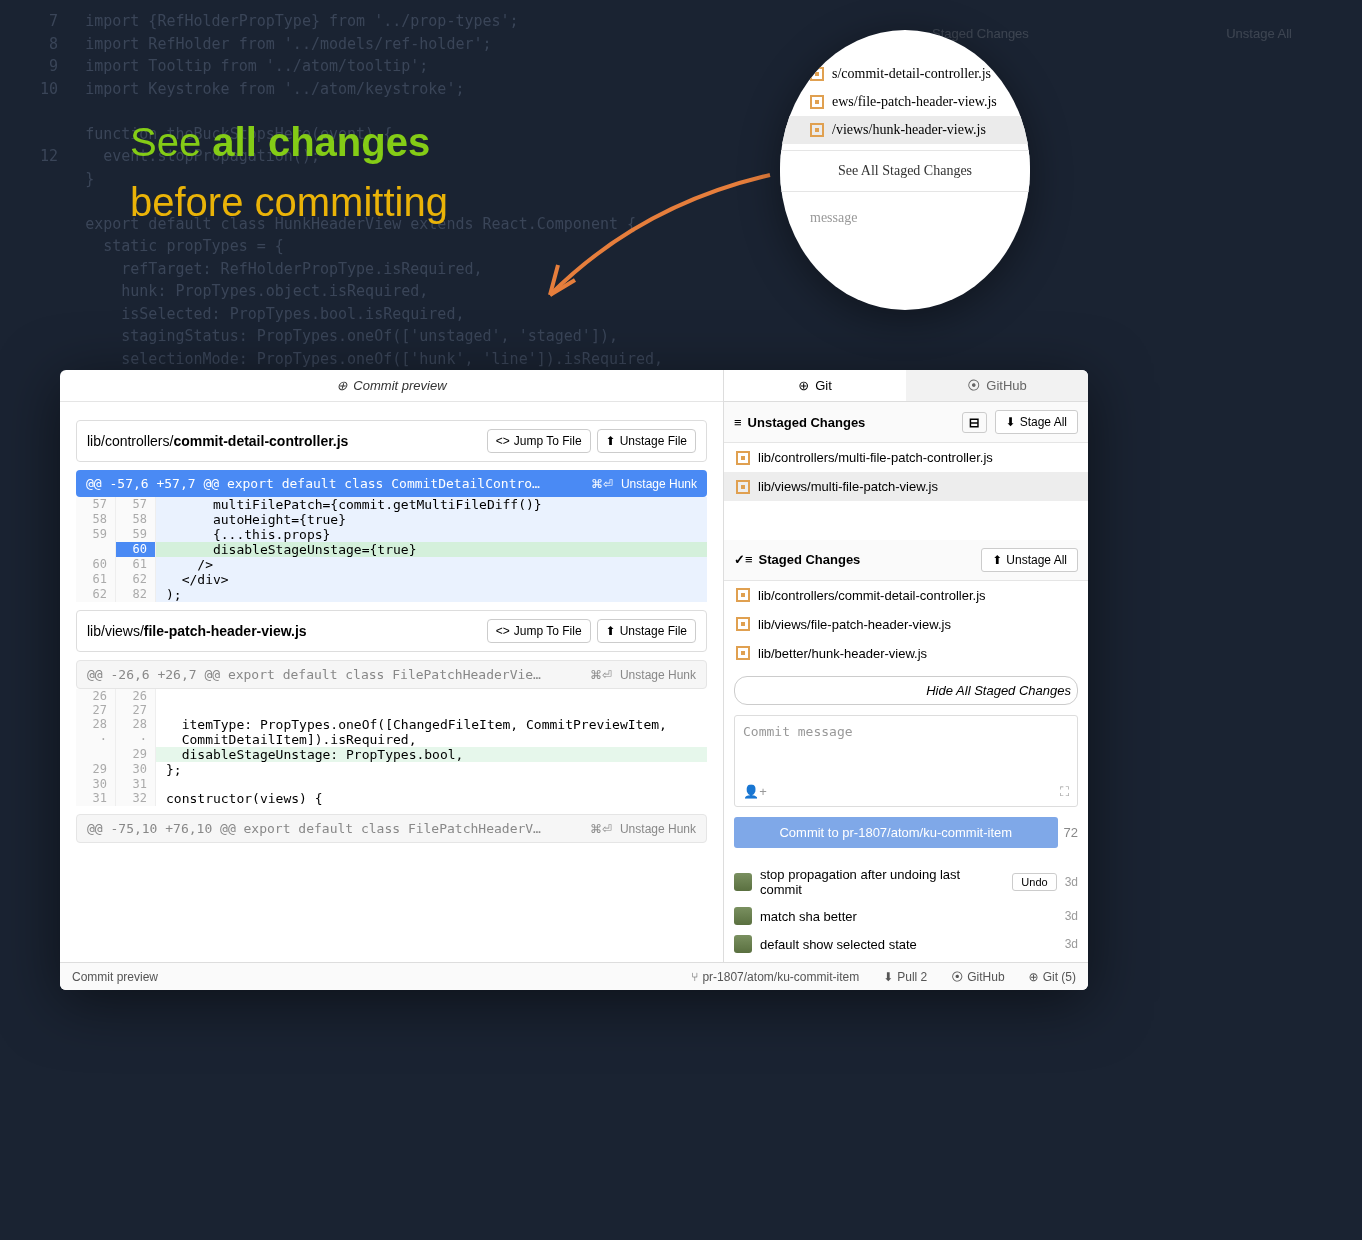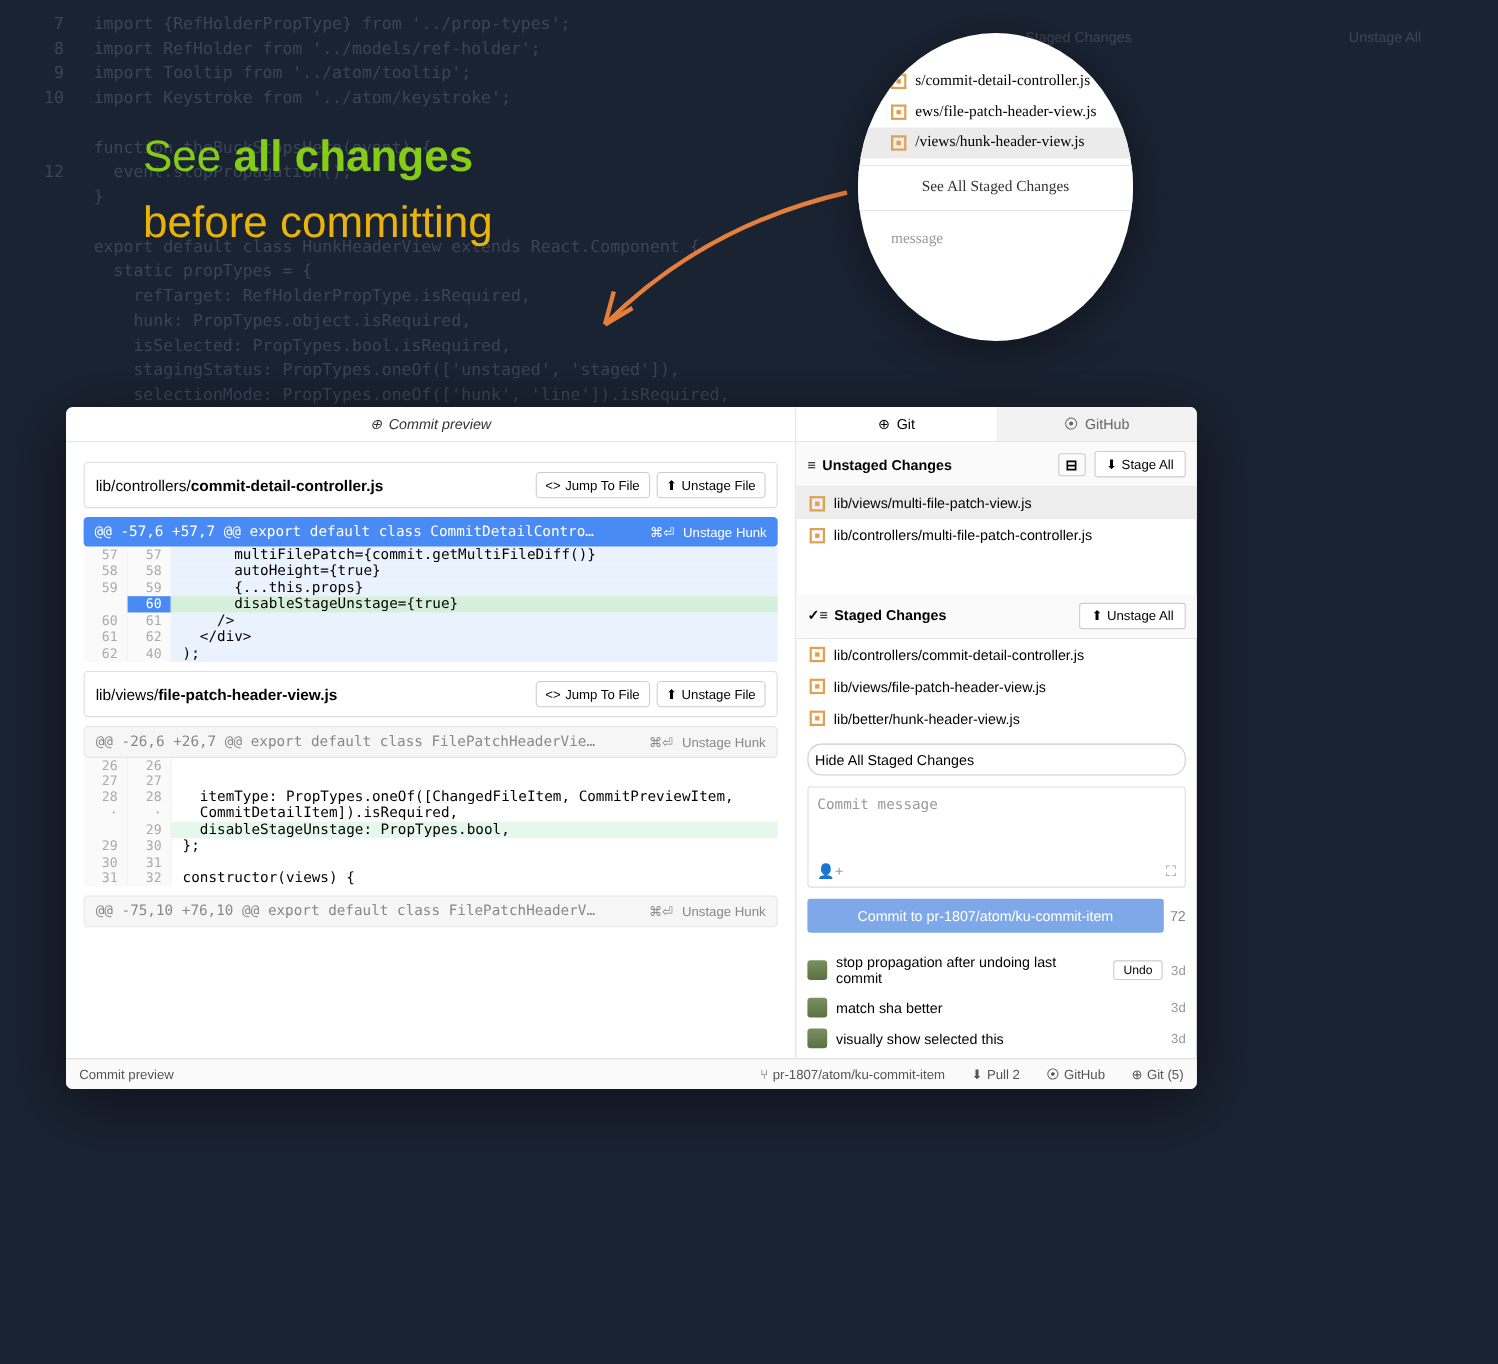--- a/index.html
+++ b/index.html
@@ -299,24 +299,25 @@
       width: 4px;
       height: 4px;
       background: #e0a050;
     }
     
     .hide-staged-btn {
       margin: 8px 10px 0;
       border: 1px solid #ccc;
       border-radius: 13px;
       padding: 6px;
-      text-align: left;
+      text-align: right;
       background: #fff;
       cursor: pointer;
       font-size: 13px;
+      font-style: italic;
     }
     
     .commit-msg-area {
       margin: 10px;
       border: 1px solid #ddd;
       border-radius: 3px;
       height: 95px;
       position: relative;
     }
     .commit-msg-area .placeholder {
@@ -506,21 +507,21 @@
               <div class="ln-new">61</div>
               <div class="code-content">    /&gt;</div>
             </div>
             <div class="code-row ctx">
               <div class="ln-old">61</div>
               <div class="ln-new">62</div>
               <div class="code-content">  &lt;/div&gt;</div>
             </div>
             <div class="code-row ctx">
               <div class="ln-old">62</div>
-              <div class="ln-new">40</div>
+              <div class="ln-new">82</div>
               <div class="code-content">);</div>
             </div>
           </div>
           <div class="file-header">
             <span class="path">lib/views/<span class="bold">file-patch-header-view.js</span></span>
             <button class="btn">
               <span>&lt;&gt;</span> 
               <span>Jump To File</span>
             </button>
             <button class="btn">
@@ -603,27 +604,27 @@
           <span>≡</span>
           <span>Unstaged Changes</span>
         </div>
         <span style="margin-right:8px;border:1px solid #ccc;padding:2px 6px;border-radius:3px;">⊟</span>
         <button class="stage-btn">
           <span>⬇</span>
           <span>Stage All</span>
         </button>
       </div>
       <div id="unstaged-list">
+          <div class="file-row">
+            <span class="status-dot"></span>
+            <span>lib/controllers/multi-file-patch-controller.js</span>
+          </div>
           <div class="file-row sel">
             <span class="status-dot"></span>
             <span>lib/views/multi-file-patch-view.js</span>
-          </div>
-          <div class="file-row">
-            <span class="status-dot"></span>
-            <span>lib/controllers/multi-file-patch-controller.js</span>
           </div>
         </div>
 
       <div style="height:40px"></div>
 
       <div class="section-head">
         <div class="sh-title">
           <span>✓≡</span>
           <span>Staged Changes</span>
         </div>
@@ -669,21 +670,21 @@
             <button class="rc-undo">Undo</button>
             <span class="rc-time">3d</span>
           </div>
           <div class="rc-row">
             <span class="rc-avatar"></span>
             <span class="rc-msg">match sha better</span>
             <span class="rc-time">3d</span>
           </div>
           <div class="rc-row">
             <span class="rc-avatar"></span>
-            <span class="rc-msg">visually show selected this</span>
+            <span class="rc-msg">default show selected state</span>
             <span class="rc-time">3d</span>
           </div>
         </div>
     </div>
   </div>
 
   <div class="status-bar">
     <span class="sb-left">Commit preview</span>
     <span class="sb-item">
       <span>⑂</span>

